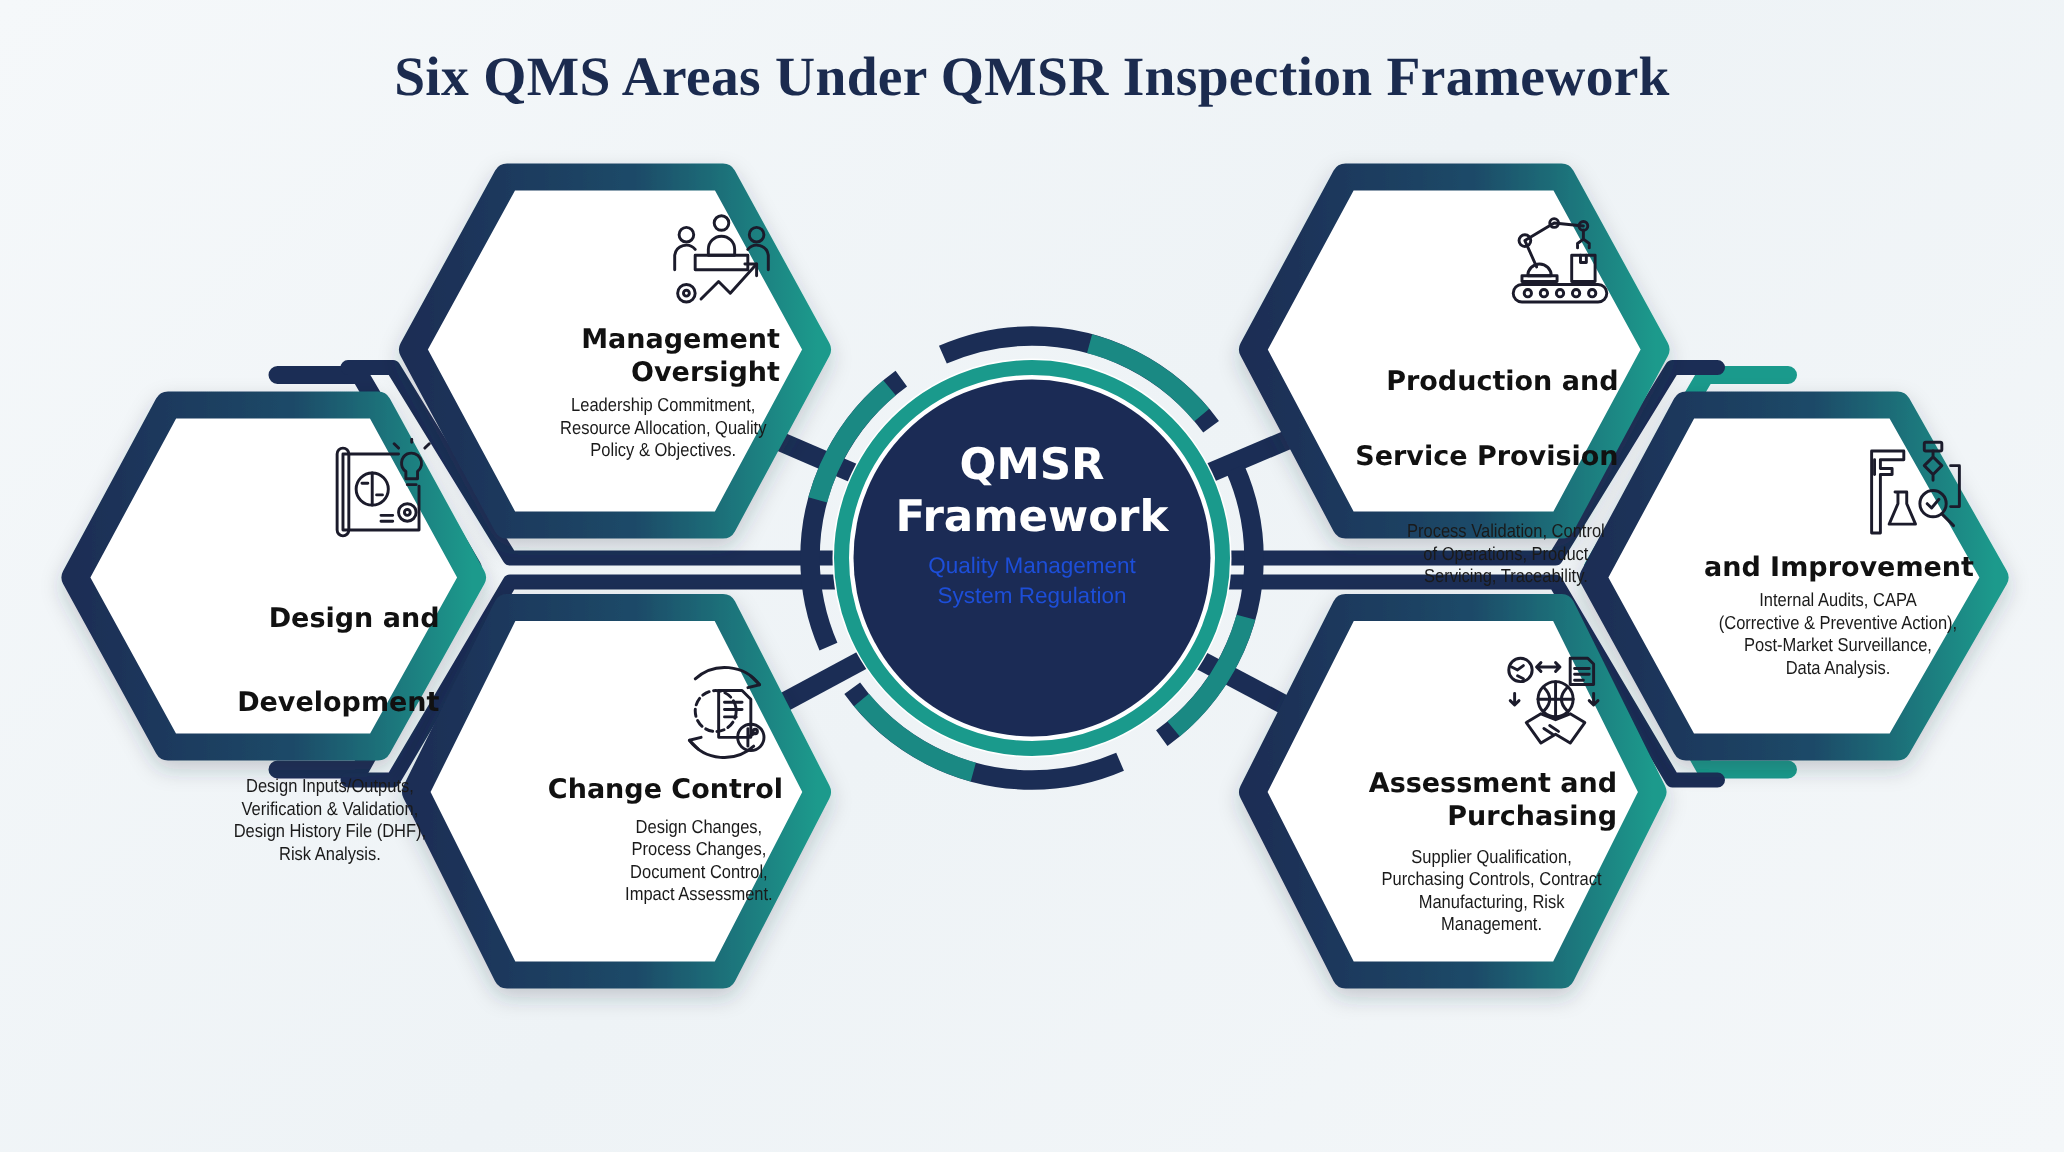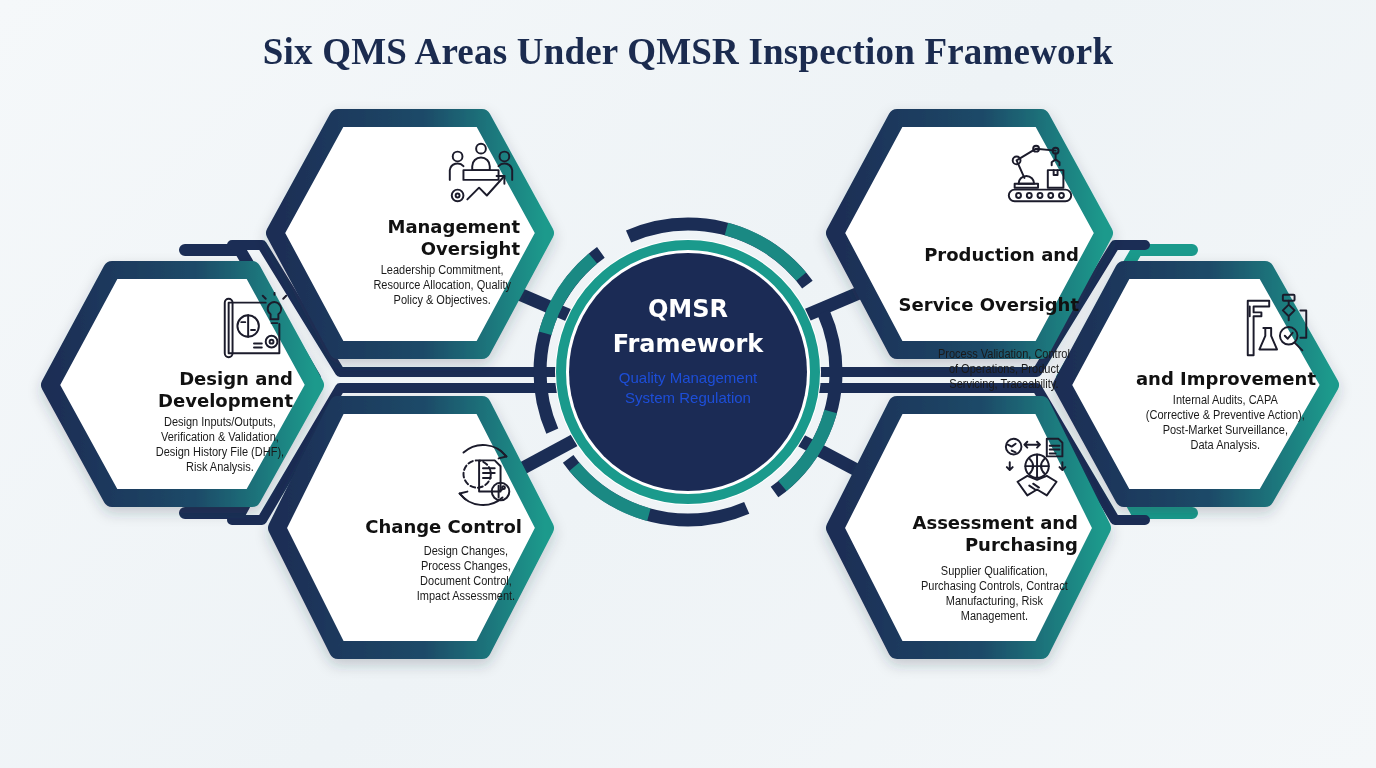--- a/index.html
+++ b/index.html
@@ -24,21 +24,21 @@
     line-height:22px; color:#111;
   }
   .hex-desc {
     font-family:"Liberation Sans", sans-serif; font-size:12.5px; line-height:15px;
     color:#1a1a1a; margin-top:3px; transform:scaleX(0.88);
   }
   .center-text {
     position:absolute; left:568px; top:292px; width:240px; text-align:center; color:#fff;
   }
   .center-title {
-    font-family:"DejaVu Sans", sans-serif; font-weight:bold; font-size:24px; line-height:35px;
+    font-family:"DejaVu Sans", sans-serif; font-weight:bold; font-size:29px; line-height:35px;
   }
   .center-sub {
     font-family:Liberation Sans, sans-serif; font-size:15px; line-height:20px; margin-top:6px; color:#1d4ed8;
   }
 </style>
 </head>
 <body>
 
 <div class="title">Six QMS Areas Under QMSR Inspection Framework</div>
 
@@ -141,21 +141,21 @@
   </svg>
   <div class="hex-title">Management</div>
   <div class="hex-title">Oversight</div>
   <div class="hex-desc">
     <div>Leadership Commitment,</div>
     <div>Resource Allocation, Quality</div>
     <div>Policy &amp; Objectives.</div>
   </div>
 </div>
 
-<div class="hex-content" style="left:73px; top:292px; width:220px;">
+<div class="hex-content" style="left:73px; top:292px; width:220px;gap:34px;">
   <svg class="hex-icon" viewBox="0 0 80 70" fill="none" stroke="#1b1b2b" stroke-width="2" stroke-linecap="round" stroke-linejoin="round">
     <path d="M14 10 h38 M14 10 v52 h52 v-30"></path>
       <path d="M10 10 a4 4 0 0 1 8 0 v52 a4 4 0 0 1 -8 0z"></path>
     <circle cx="34" cy="34" r="11"></circle>
       <path d="M34 23 v22 M27 30 h4 M37 38 h4"></path>
     <path d="M58 10 a7 7 0 0 1 7 12 v5 h-8 v-5 a7 7 0 0 1 1 -12z"></path>
       <path d="M58 31 h6"></path>
     <path d="M52 6 l-3 -3 M70 6 l3 -3 M61 2 v-2"></path>
     <circle cx="58" cy="50" r="6"></circle>
       <circle cx="58" cy="50" r="2"></circle>
@@ -205,21 +205,21 @@
     <rect x="48" y="30" width="16" height="18"></rect>
       <path d="M54 30 v5 h4 v-5"></path>
     <rect x="8" y="50" width="64" height="12" rx="6"></rect>
     <circle cx="18" cy="56" r="2.5"></circle>
       <circle cx="29" cy="56" r="2.5"></circle>
       <circle cx="40" cy="56" r="2.5"></circle>
       <circle cx="51" cy="56" r="2.5"></circle>
       <circle cx="62" cy="56" r="2.5"></circle>
   </svg>
   <div class="hex-title">Production and</div>
-  <div class="hex-title">Service Oversight</div>
+  <div class="hex-title">Service Provision</div>
   <div class="hex-desc">
     <div>Process Validation, Control</div>
     <div>of Operations, Product</div>
     <div>Servicing, Traceability.</div>
   </div>
 </div>
 
 <div class="hex-content" style="left:1076px; top:292px; width:240px;">
   <svg class="hex-icon" viewBox="0 0 80 70" fill="none" stroke="#1b1b2b" stroke-width="2" stroke-linecap="round" stroke-linejoin="round">
     <path d="M10 8 h22 v6 h-16 v6 h8 v4 h-8 v40 h-6z"></path>

